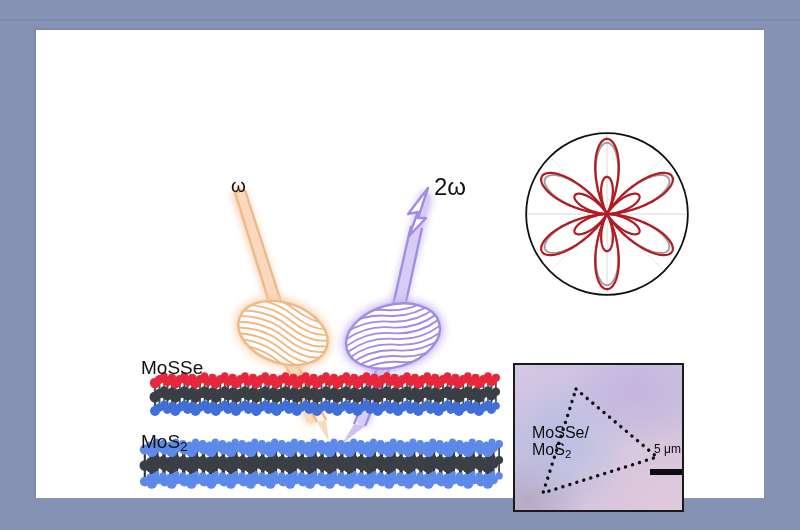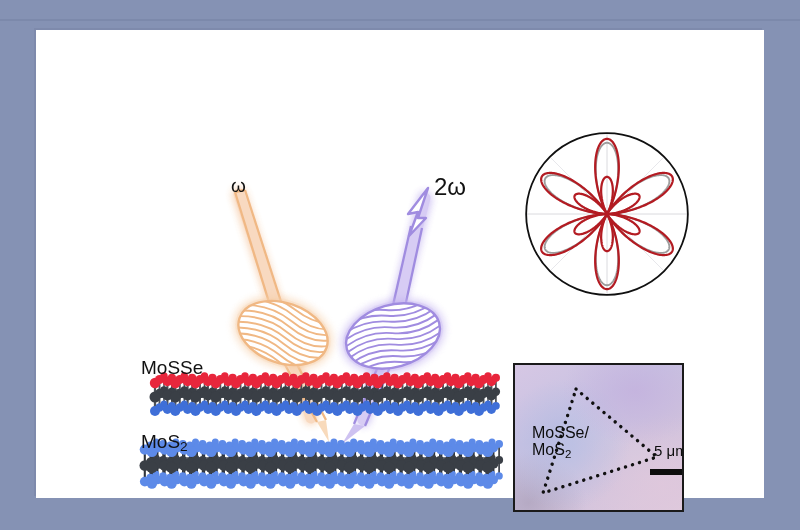--- a/index.html
+++ b/index.html
@@ -89,21 +89,21 @@
   }
   #micrograph-svg { position: absolute; left: 0; top: 0; }
   .micro-text {
     position: absolute;
     color: #0d0d0d;
     font-family: "Liberation Sans", sans-serif;
     white-space: nowrap;
     line-height: 1.05;
   }
   #micro-flake-label { left: 17px; top: 60px; font-size: 16px; }
-  #micro-scalebar-label { left: 139px; top: 78px; font-size: 15px; }
+  #micro-scalebar-label { left: 139px; top: 78px; font-size: 12px; }
   #micro-scalebar {
     position: absolute;
     left: 135px;
     top: 104px;
     width: 66px;
     height: 6px;
     background: #0d0d0d;
   }
 
   

